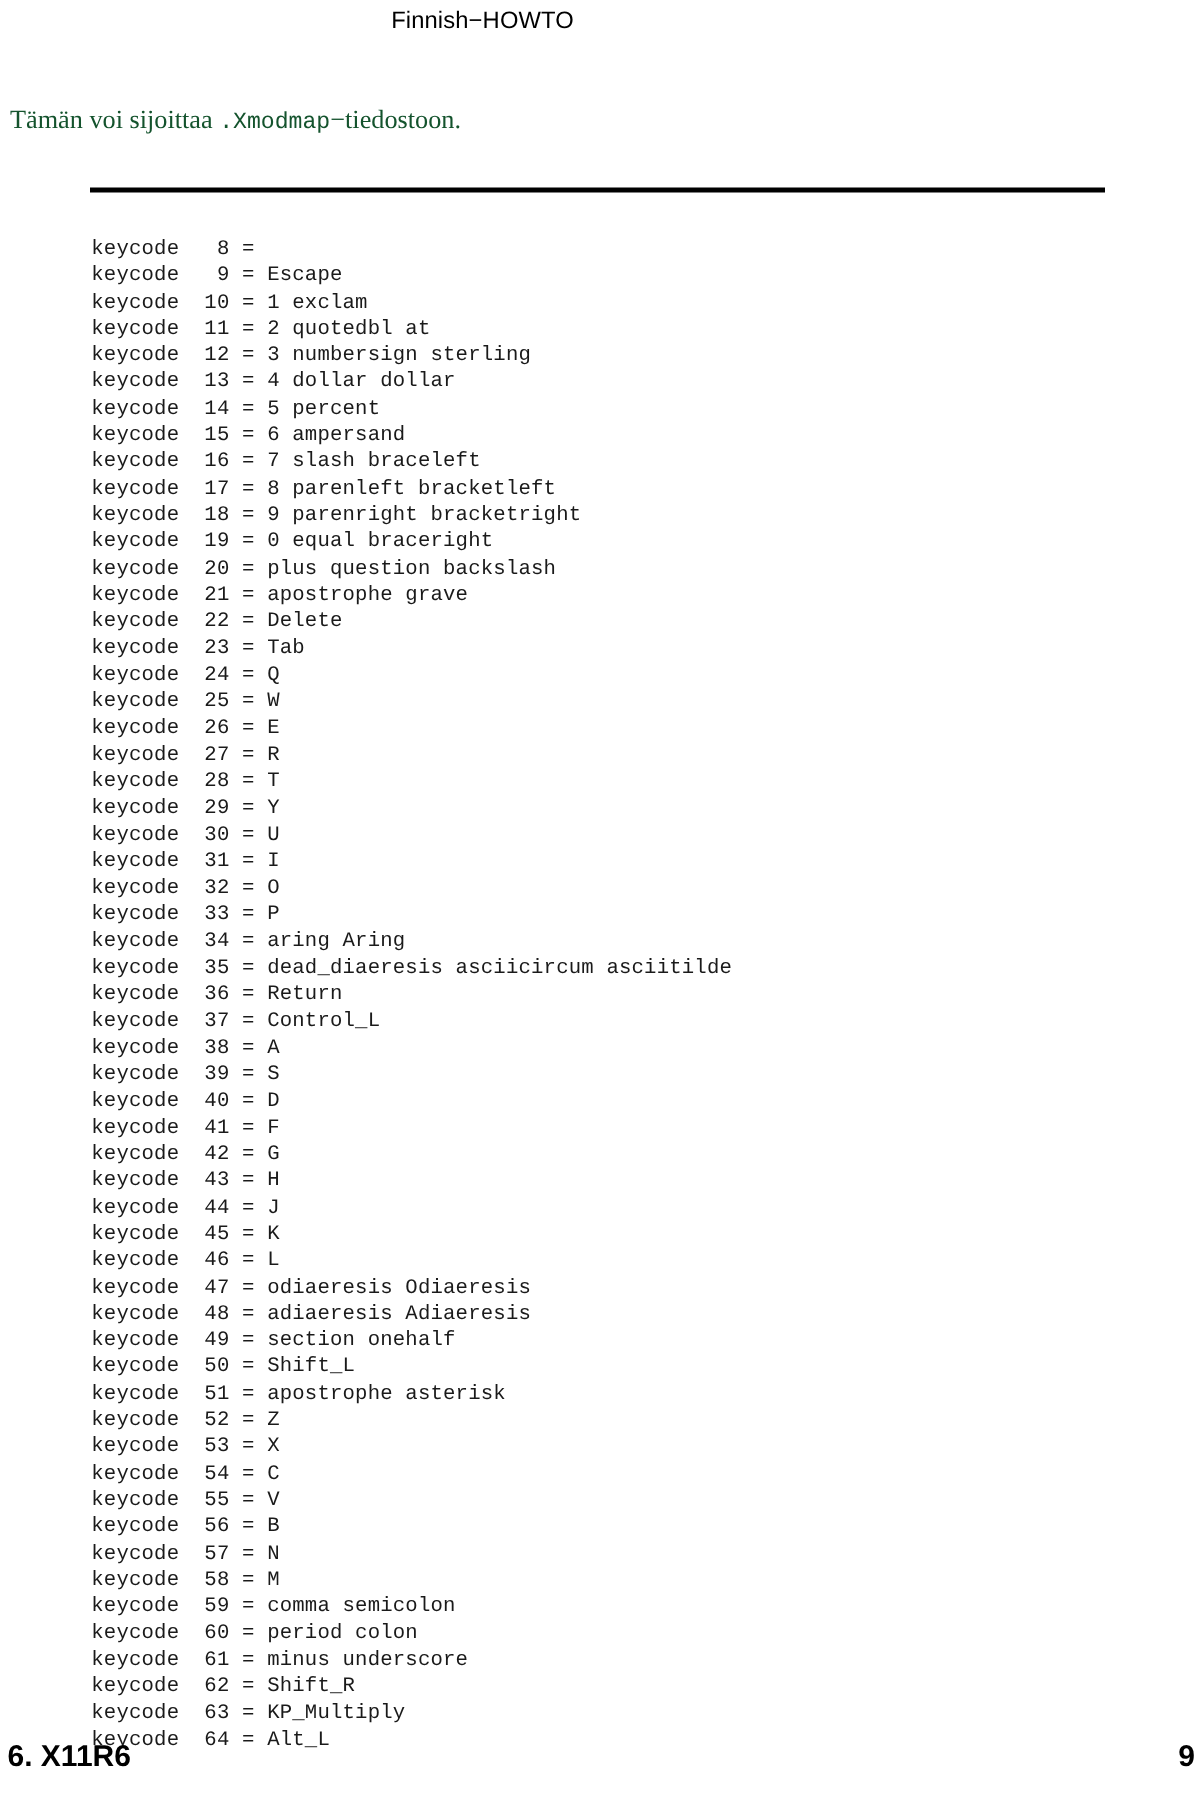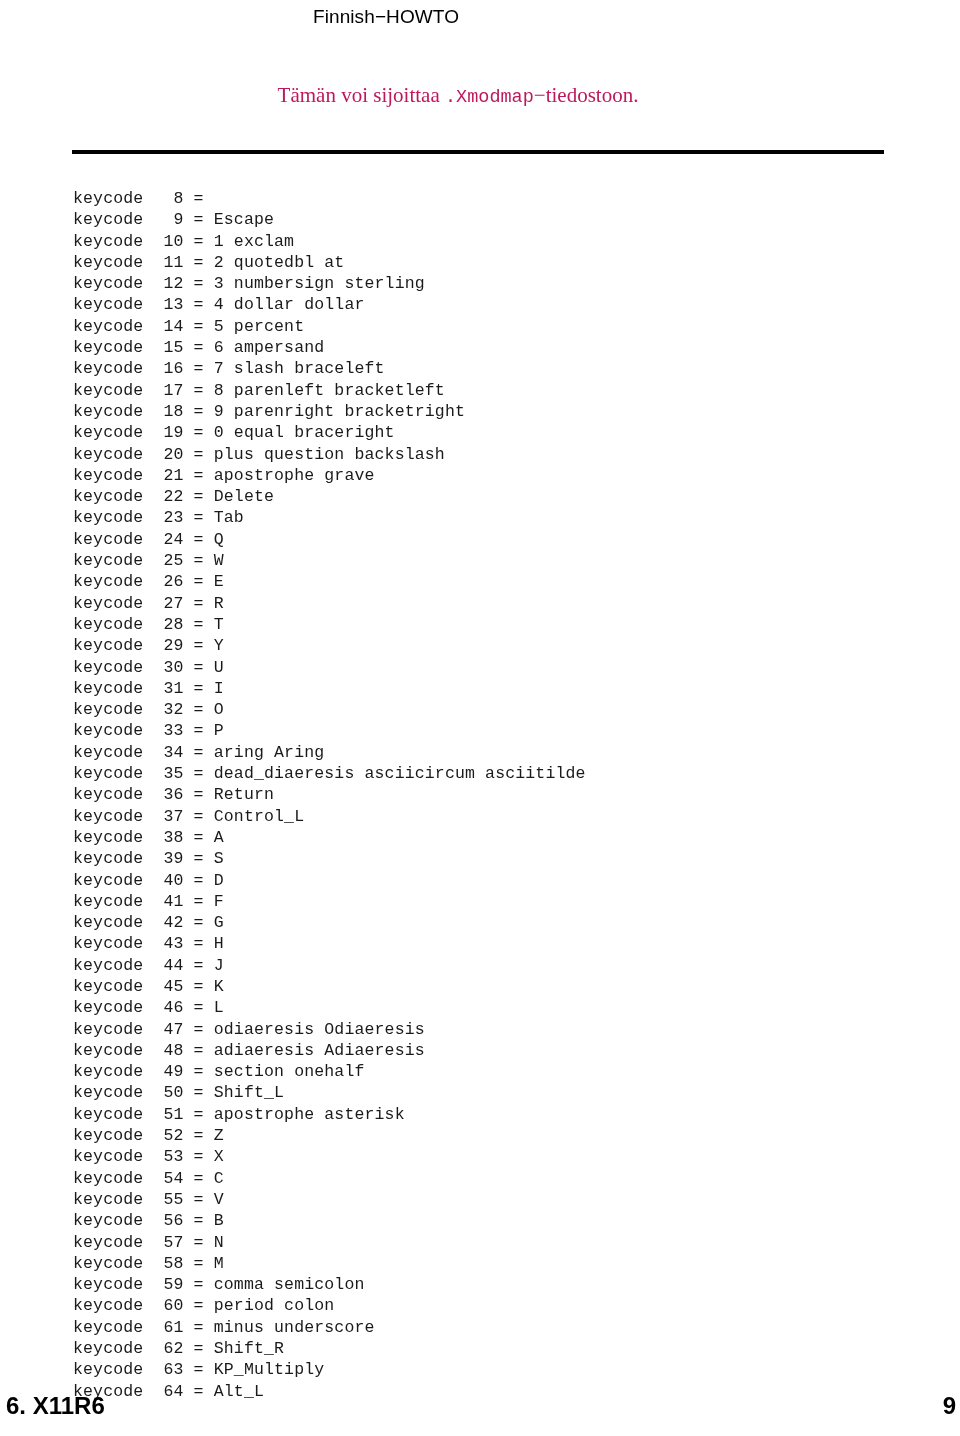--- a/index.html
+++ b/index.html
@@ -38,23 +38,22 @@
 
   
   .intro-paragraph {
     position: absolute;
     top: 61px;
     left: 8px;
     width: 900px;
     font-family: "Liberation Serif", serif;
     font-size: 21px;
     line-height: 26px;
-    color: #be185d;
+    color: #14532d;
     white-space: nowrap;
-    text-align: center;
   }
   .intro-paragraph .mono-inline {
     font-family: "Liberation Mono", monospace;
     font-size: 18.5px;
   }
 
   
   .code-rule {
     position: absolute;
     top: 150px;

